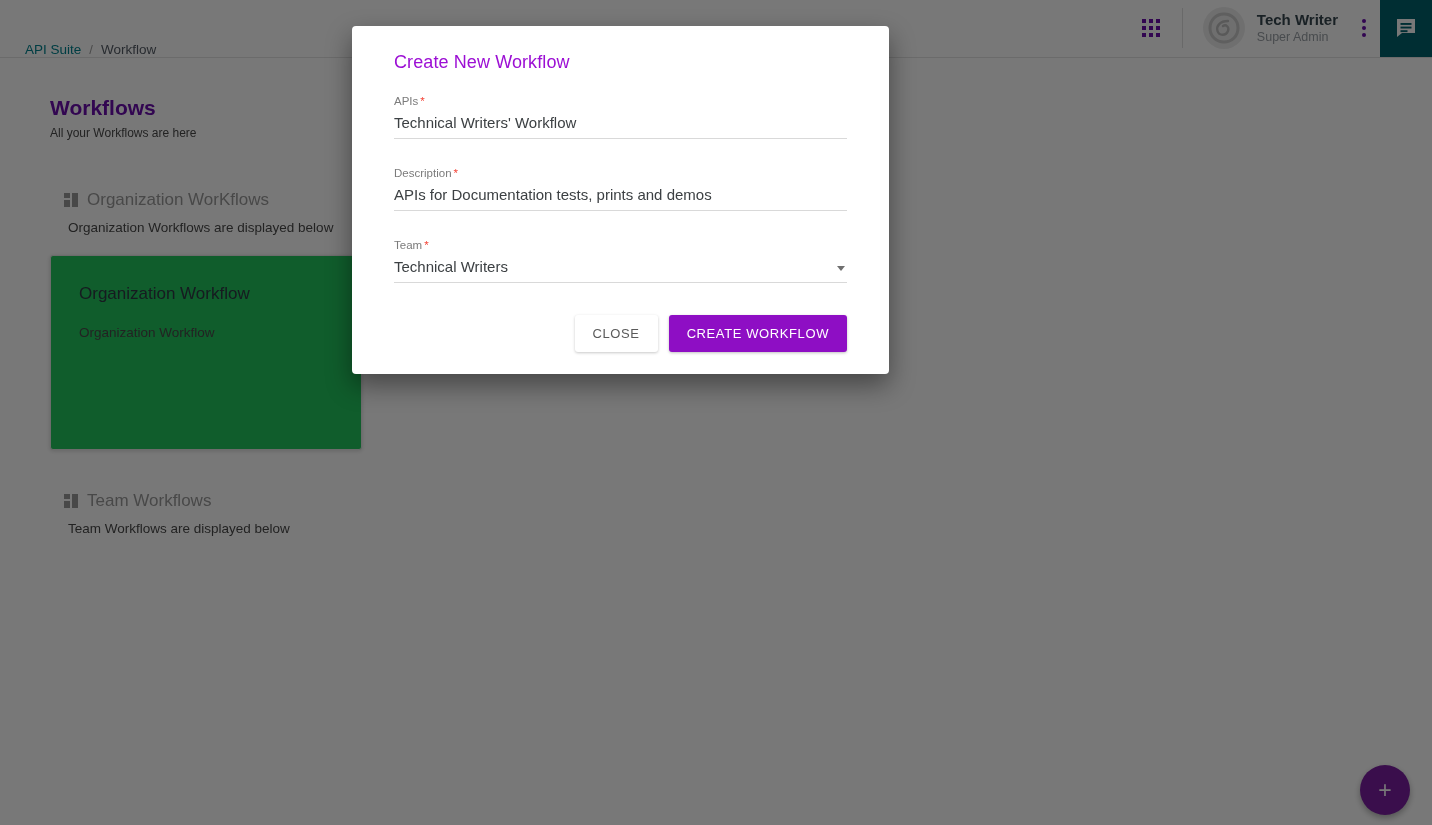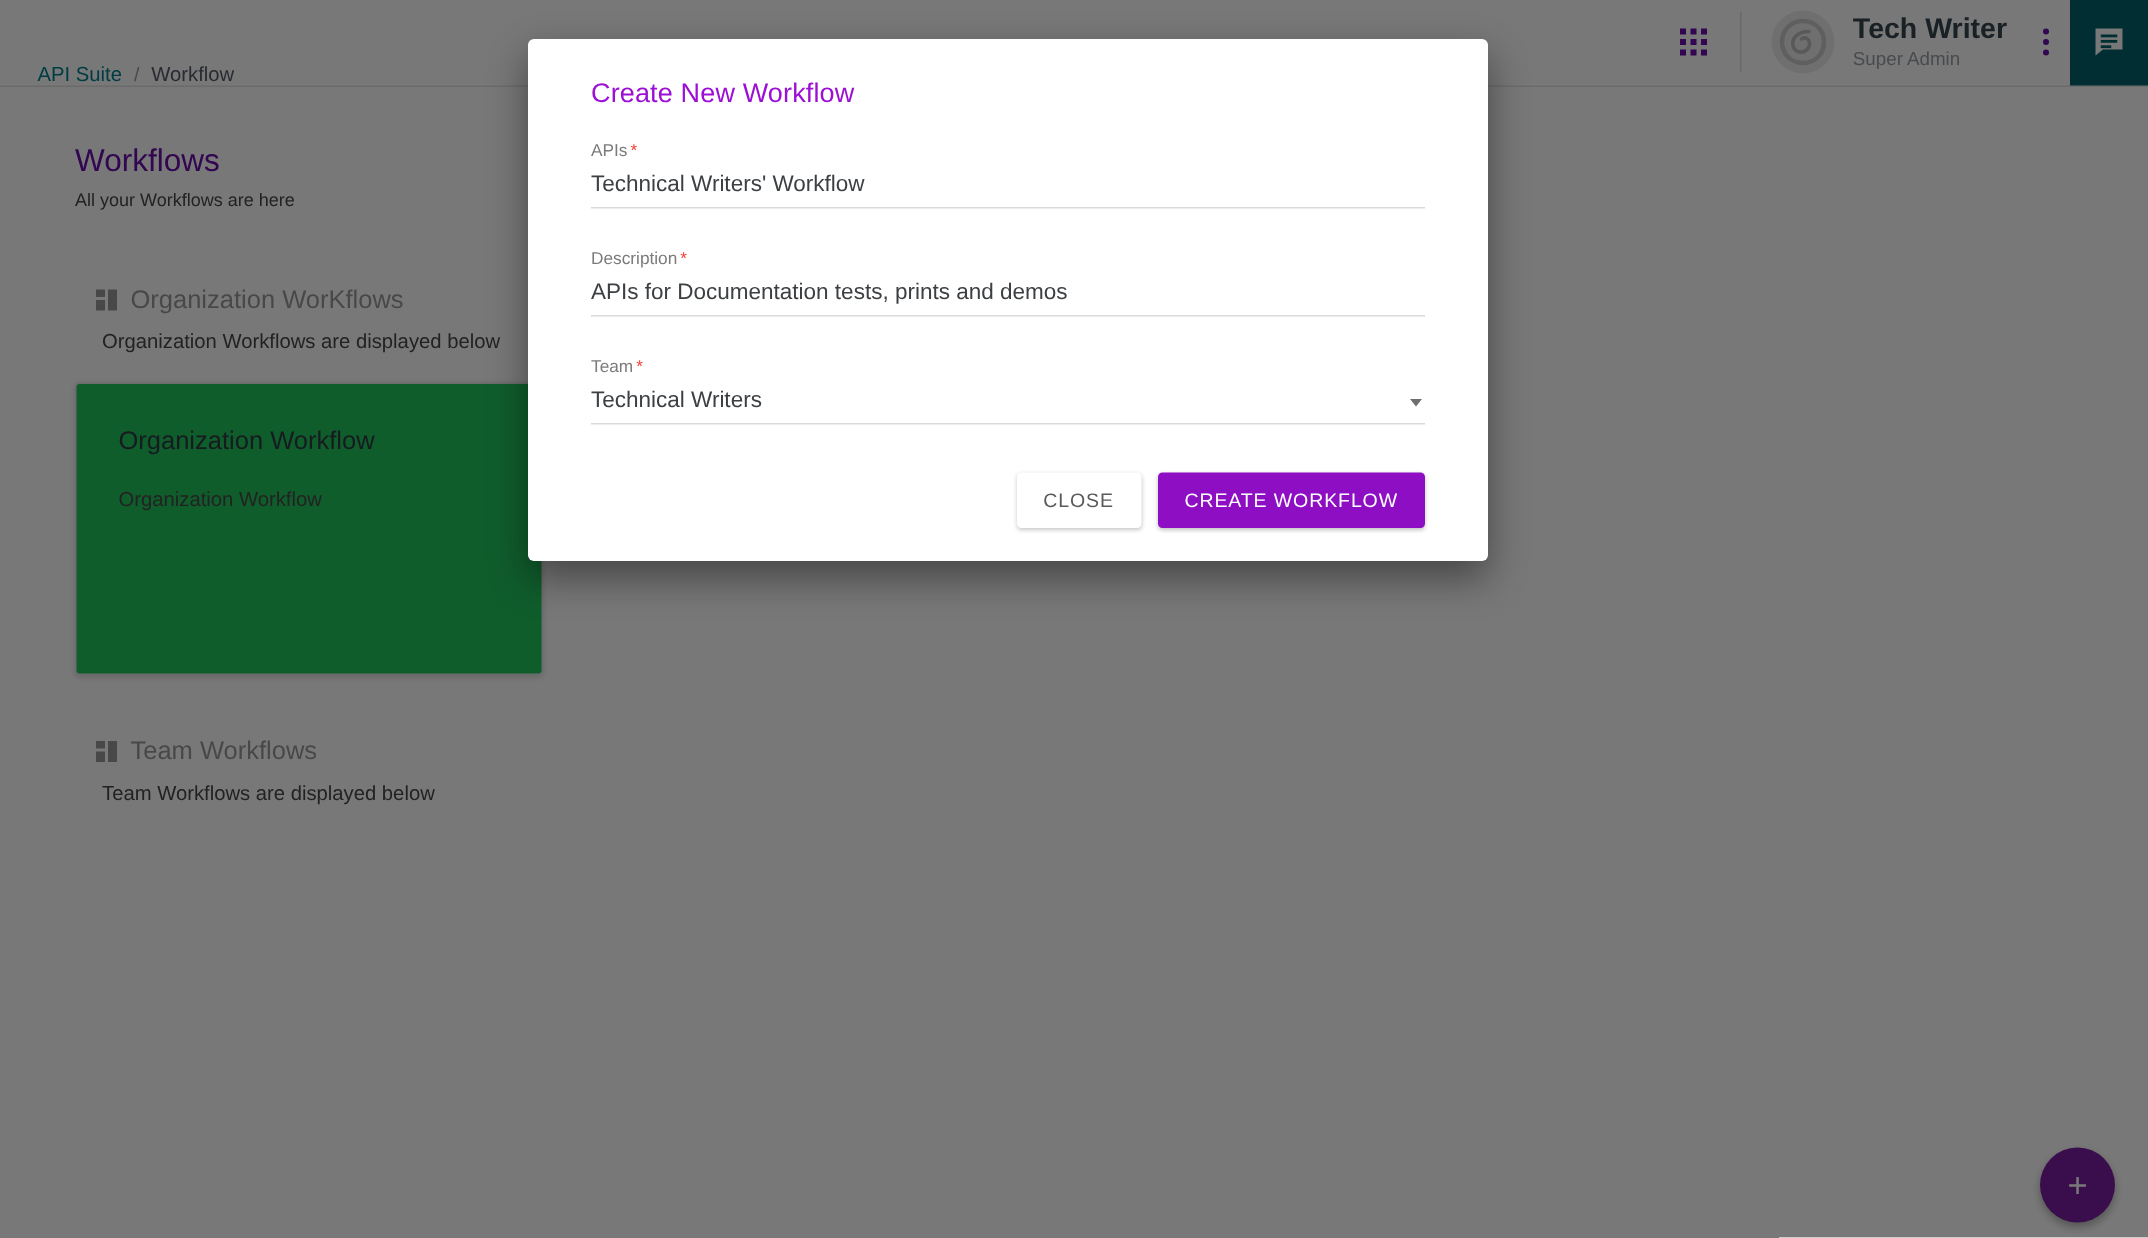--- a/index.html
+++ b/index.html
@@ -91,21 +91,21 @@
   }
 
   .user-block {
     display: flex;
     flex-direction: column;
     justify-content: center;
     line-height: 1.25;
     margin-right: 18px;
   }
   .user-name {
-    font-size: 19px;
+    font-size: 15px;
     font-weight: bold;
     color: #37474f;
   }
   .user-role {
     font-size: 12.5px;
     color: #9aa0a6;
   }
 
   .kebab {
     display: flex;
@@ -138,21 +138,21 @@
     width: 1432px;
     height: 767px;
     background: #ffffff;
     z-index: 1;
   }
 
   .page-title {
     position: absolute;
     left: 50px; top: 38px;
     font-size: 21px;
-    font-weight: normal;
+    font-weight: bold;
     color: #6a0dad;
   }
   .page-sub {
     position: absolute;
     left: 50px; top: 68px;
     font-size: 12px;
     color: #4a4a4a;
   }
 
   .section {
@@ -235,21 +235,21 @@
     position: absolute;
     inset: 0;
     background: rgba(0,0,0,0.53);
     z-index: 10;
   }
 
   .modal {
     position: absolute;
     left: 352px;
     top: 26px;
-    width: 640px;
+    width: 537px;
     background: #ffffff;
     border-radius: 4px;
     box-shadow: 0 11px 26px rgba(0,0,0,0.42);
     padding: 26px 42px 22px 42px;
     z-index: 11;
   }
 
   .modal-title {
     font-size: 18px;
     color: #9c0fd4;

